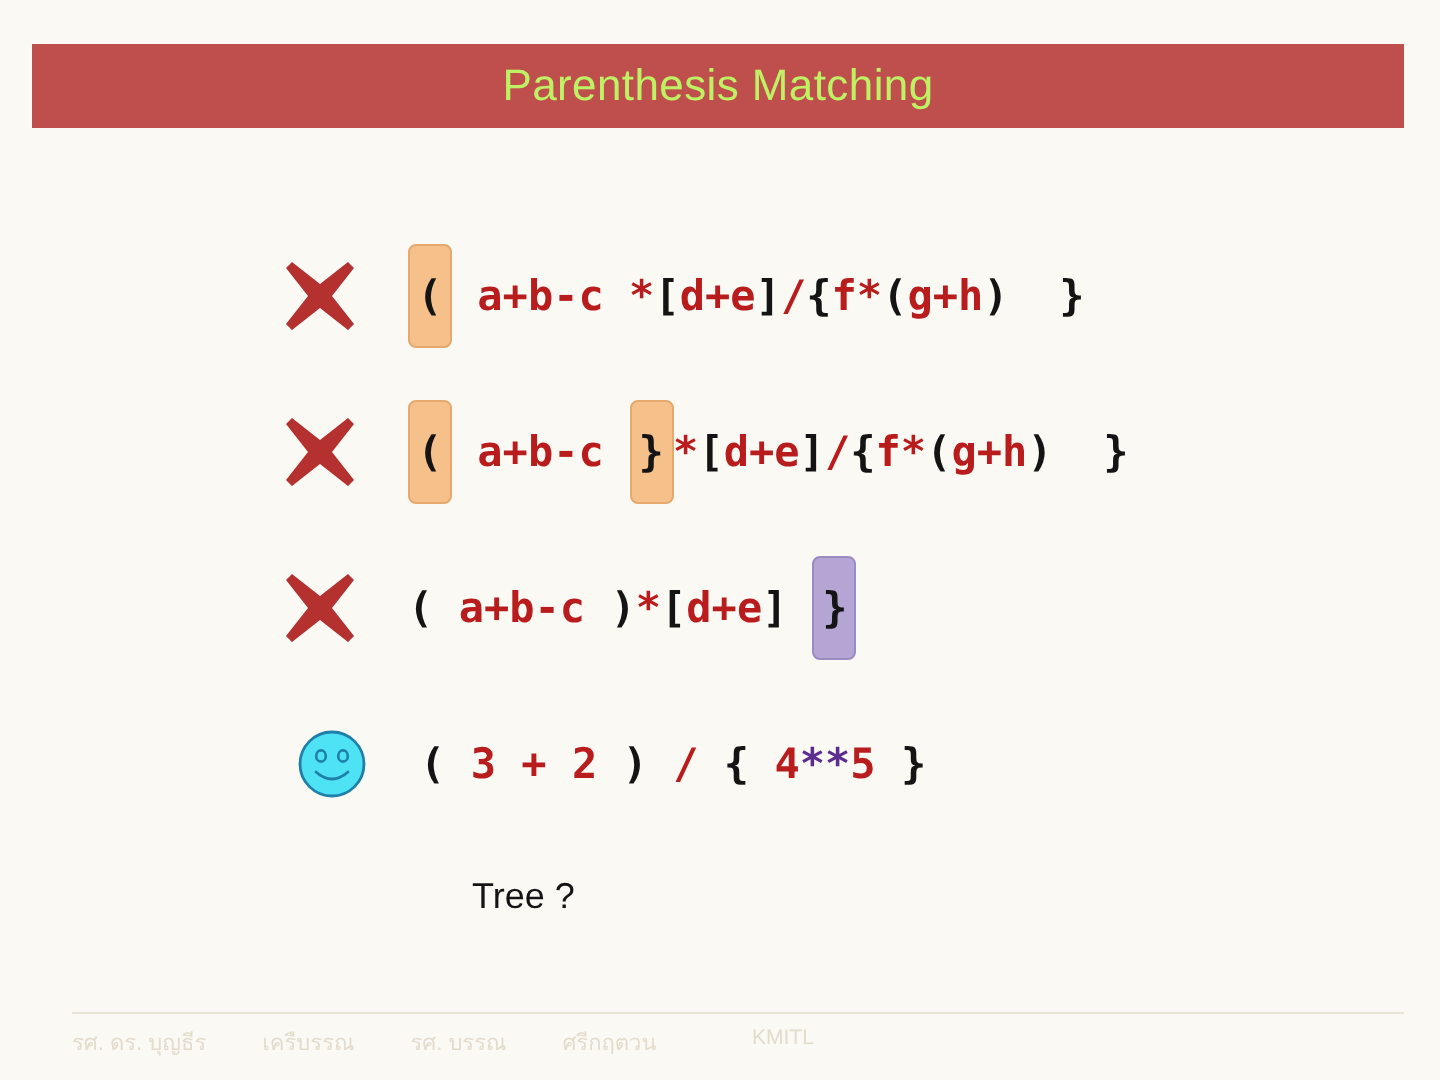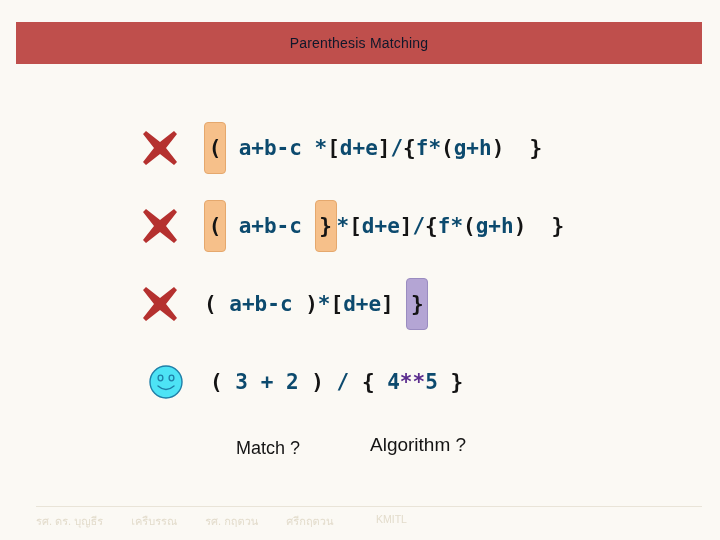--- a/index.html
+++ b/index.html
@@ -21,22 +21,22 @@
     left: 16px;
     top: 22px;
     width: 686px;
     height: 42px;
     background: #bf4f4c;
     display: flex;
     align-items: center;
     justify-content: center;
   }
   .title-text {
-    color: #0f172a;
-    font-size: 14px;
+    color: #bef264;
+    font-size: 22px;
     font-family: "Liberation Sans", sans-serif;
     letter-spacing: 0.2px;
     white-space: nowrap;
   }
 
   
   .body-area {
     position: absolute;
     left: 40px;
     top: 70px;
@@ -82,21 +82,21 @@
     font-family: "DejaVu Sans Mono", "Liberation Mono", monospace;
     font-size: 21px;
     font-weight: bold;
     white-space: pre;
     letter-spacing: 0px;
     display: flex;
     align-items: center;
     line-height: 1;
   }
   .tok { display: inline-block; white-space: pre; }
-  .tok-cyan   { color: #0c4a6e; }
+  .tok-cyan   { color: #b91c1c; }
   .tok-black  { color: #141414; }
   .tok-purple { color: #5b2d8e; }
 
   
   .chip {
     display: inline-flex;
     align-items: center;
     justify-content: center;
     width: 22px;
     height: 52px;
@@ -271,28 +271,27 @@
       <span class="tok tok-black">{</span>
       <span class="tok tok-black"> </span>
       <span class="tok tok-cyan">4</span>
       <span class="tok tok-purple">**</span>
       <span class="tok tok-cyan">5</span>
       <span class="tok tok-cyan"> </span>
       <span class="tok tok-black">}</span>
     </div>
   </div>
 
-  <div class="q-match">Match ?</div>
-  <div class="q-algo">Algorithm ?</div>
+  <div class="q-match">Tree ?</div>
 </div>
 
 <div class="footer-rule"></div>
 <div class="footer">
   <div class="footer-left">
     <span>รศ. ดร. บุญธีร</span>
     <span>เครืบรรณ</span>
-    <span>รศ. กฤตวน</span>
+    <span>รศ. บรรณ</span>
     <span>ศรีกฤตวน</span>
   </div>
   <div class="footer-right">
     <span>KMITL</span>
   </div>
 </div>
 
 </body></html>

